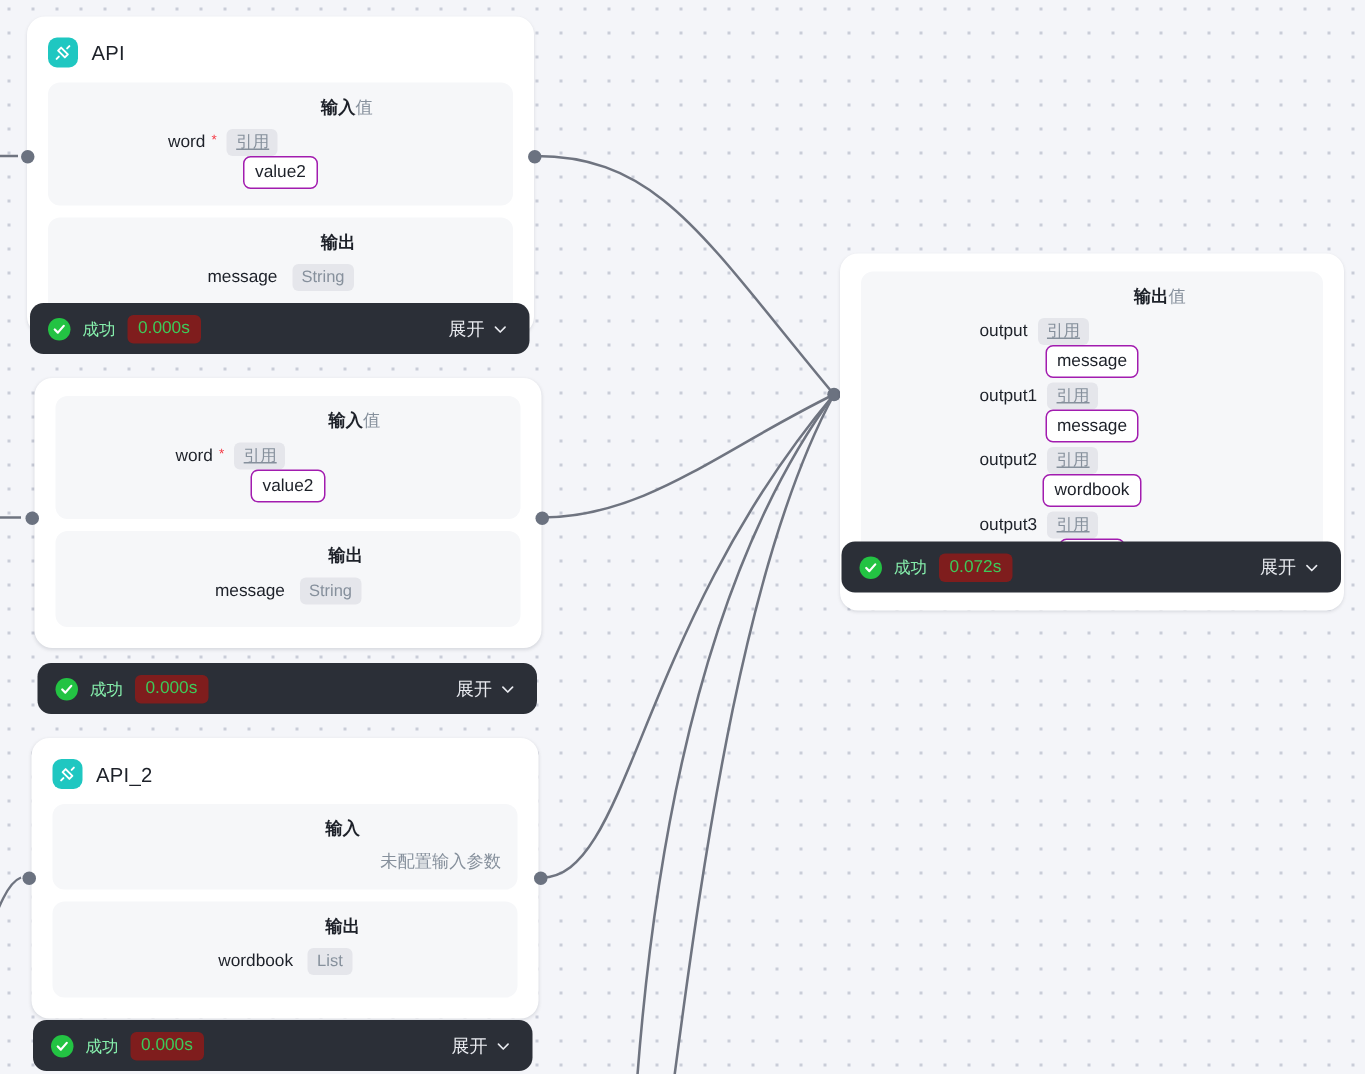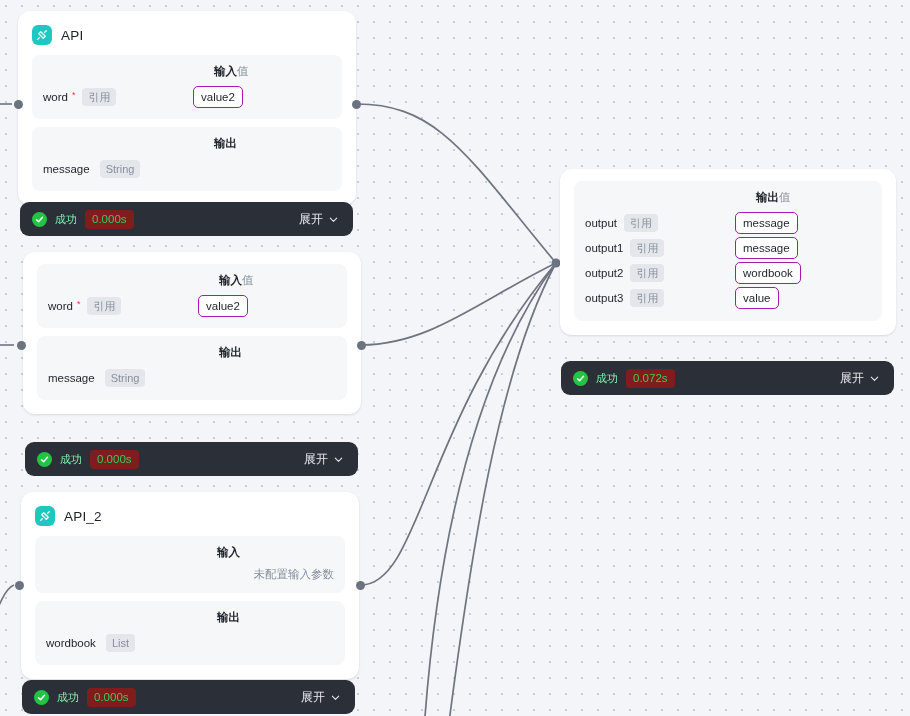--- a/index.html
+++ b/index.html
@@ -86,20 +86,21 @@
     margin-left: 44px;
   }
   .sec-head .col-a { width: 150px; flex: 0 0 auto; }
   .sec-head .col-b { color: #86909c; font-weight: normal; }
 
   .param-row {
     display: flex;
     align-items: center;
     min-height: 22px;
     margin-top: 3px;
+    flex-direction: column;
   }
   .param-left {
     width: 150px;
     flex: 0 0 auto;
     display: flex;
     align-items: center;
     gap: 4px;
   }
   .param-name {
     font-size: 11.5px;
@@ -114,20 +115,21 @@
   }
   .tag {
     display: inline-block;
     background: #e5e6eb;
     color: #86909c;
     font-size: 11px;
     border-radius: 4px;
     padding: 2px 6px;
     line-height: 14px;
     margin-left: 3px;
+    text-decoration: underline;
   }
   .type-tag {
     display: inline-block;
     background: #e5e6eb;
     color: #86909c;
     font-size: 11px;
     border-radius: 4px;
     padding: 2px 6px;
     line-height: 14px;
     margin-left: 6px;

